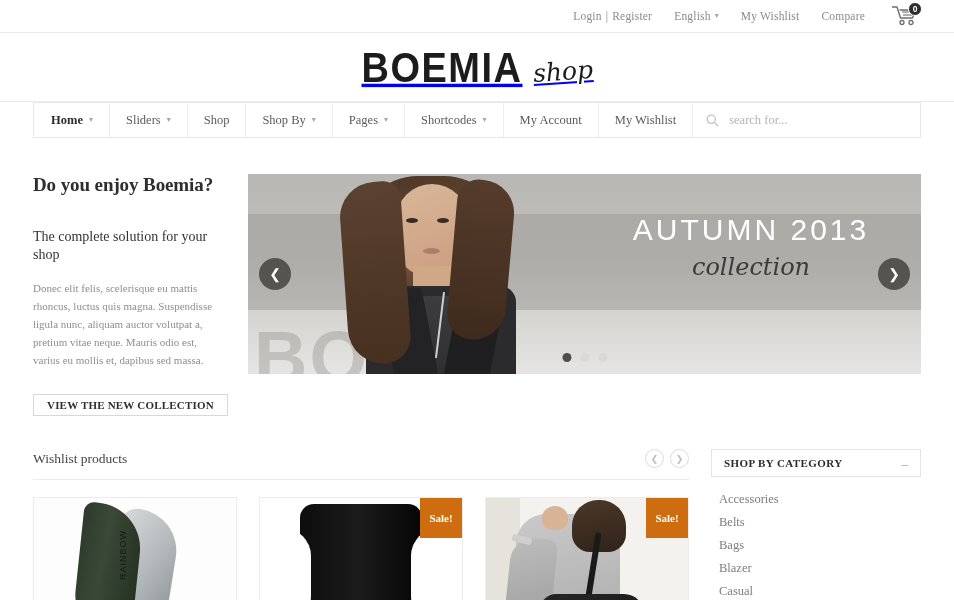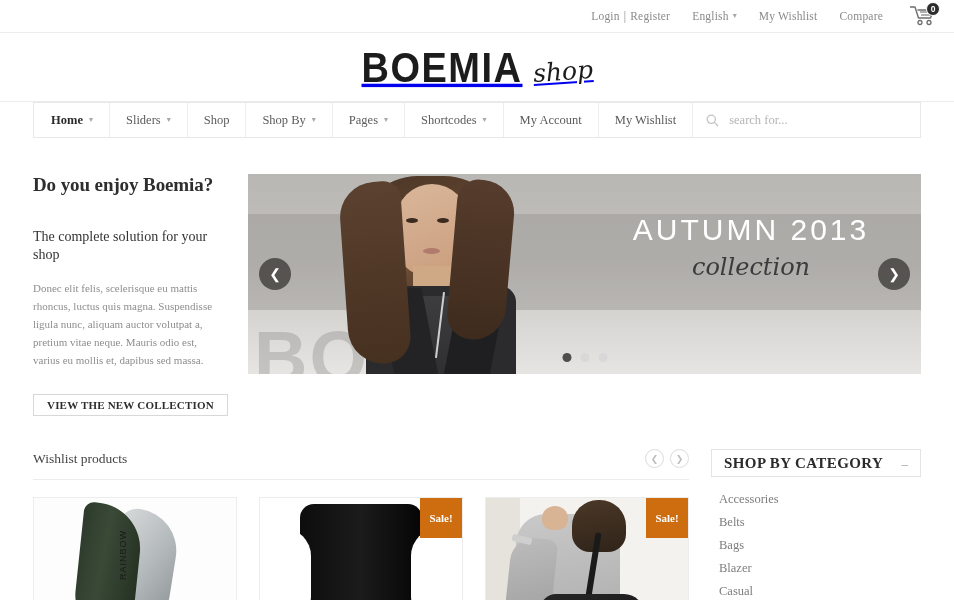--- a/index.html
+++ b/index.html
@@ -14,21 +14,21 @@
 
   .page { position: relative; width: 954px; height: 600px; background: #fff; }
 
   
   .topbar {
     height: 33px;
     border-bottom: 1px solid #ececec;
     display: flex;
     align-items: center;
     justify-content: flex-end;
-    padding-right: 15px;
+    padding-right: 33px;
   }
   .topbar-links { display: flex; align-items: center; gap: 0; }
   .topbar a, .topbar span.tl {
     font-size: 11.5px;
     color: #8a8a8a;
     text-decoration: none;
     letter-spacing: .2px;
     white-space: nowrap;
   }
   .tl-group { margin-right: 22px; display: flex; align-items: center; }
@@ -417,21 +417,21 @@
 
   
   .sidebar { width: 210px; flex: 0 0 210px; }
   .widget-head {
     border: 1px solid #e4e4e4;
     height: 28px;
     display: flex; align-items: center; justify-content: space-between;
     padding: 0 12px;
   }
   .widget-title {
-    font-size: 15px;
+    font-size: 11px;
     font-weight: bold;
     color: #2b2b2b;
     letter-spacing: .4px;
   }
   .widget-toggle { font-size: 13px; color: #9a9a9a; cursor: pointer; line-height: 1; }
   .cat-list { list-style: none; margin: 11px 0 0 0; padding: 0; }
   .cat-list li {
     font-size: 12.5px;
     color: #7d7d7d;
     padding: 4px 0 4px 8px;

